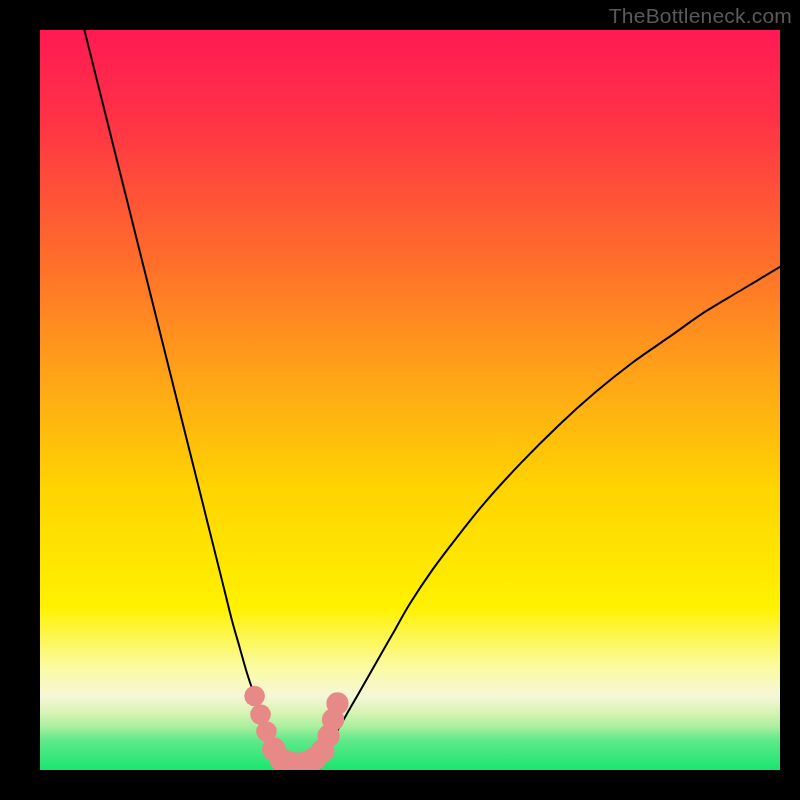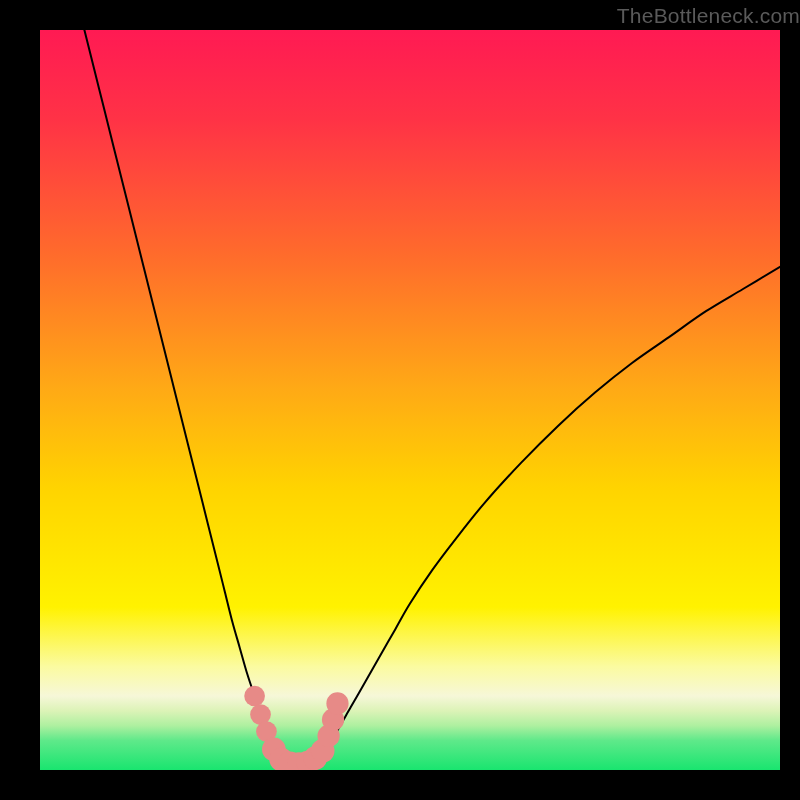--- a/index.html
+++ b/index.html
@@ -36,21 +36,21 @@
   .svg-layer {
     position: absolute;
     left: 0;
     top: 0;
     width: 100%;
     height: 100%;
   }
   .watermark {
     position: absolute;
     top: 4px;
-    right: 0;
+    right: 8px;
     font-family: Arial, Helvetica, sans-serif;
     font-size: 21px;
     color: #5a5a5a;
     letter-spacing: 0.2px;
   }
 </style>
 </head>
 <body>
 <div class="frame">
 

